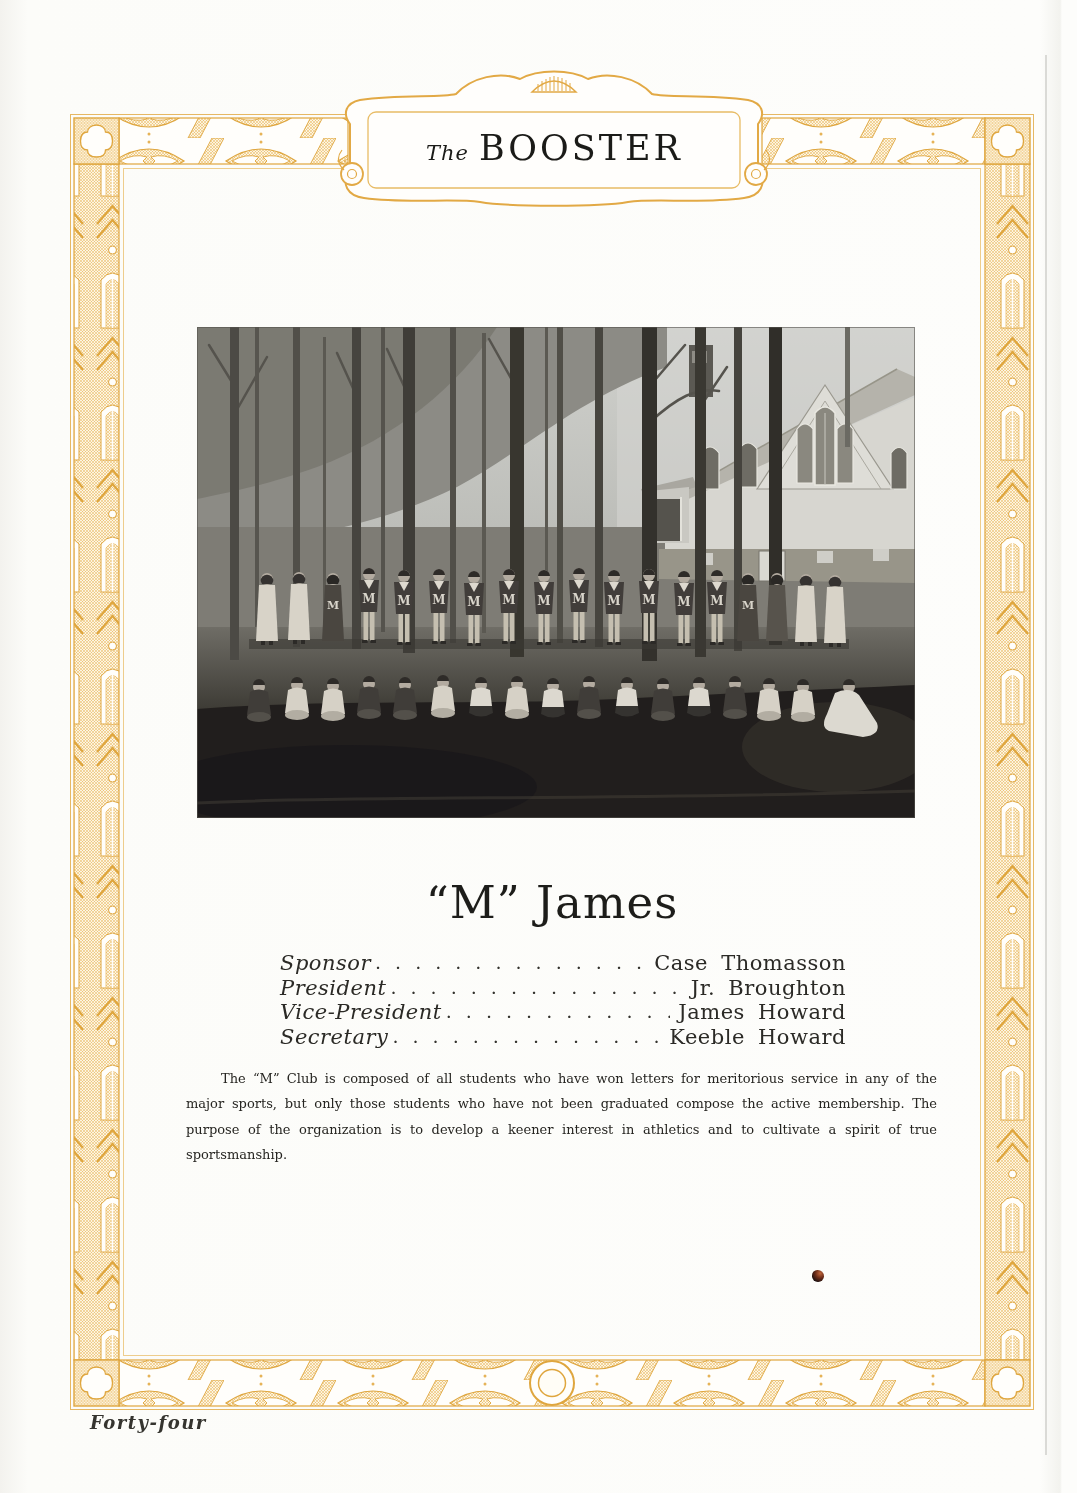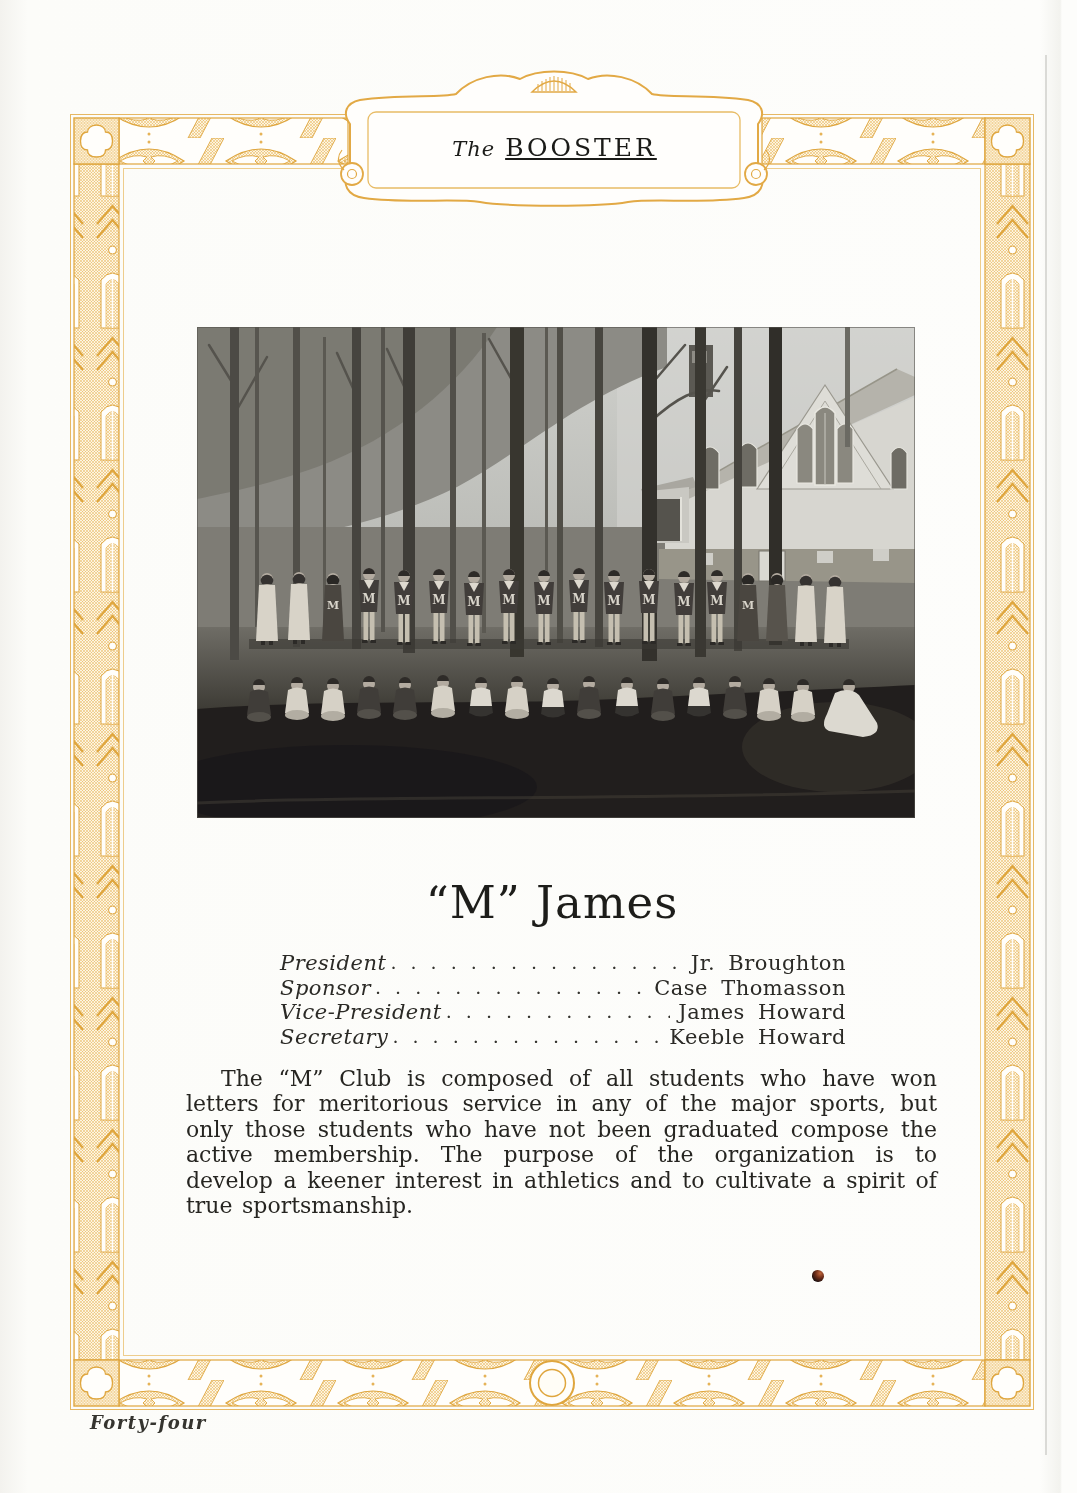--- a/index.html
+++ b/index.html
@@ -9,34 +9,34 @@
     font-family:"DejaVu Serif","Liberation Serif",serif;color:#23221e;
   }
   .abs{position:absolute;}
   svg{display:block;}
   
   .banner-text{
     left:337px;top:124px;width:435px;height:48px;line-height:48px;
     text-align:center;color:#1b1b18;white-space:nowrap;
   }
   .banner-text .t-it{font-style:italic;font-size:21px;letter-spacing:1px;}
-  .banner-text .t-caps{font-size:25px;letter-spacing:3px;margin-left:10px;text-decoration:underline;}
+  .banner-text .t-caps{font-size:35px;letter-spacing:3px;margin-left:10px;}
   
   .photo-wrap{left:197px;top:327px;width:718px;height:491px;}
   
   .club-title{left:90px;top:876px;width:924px;text-align:center;font-size:45px;color:#1d1d1a;letter-spacing:1px;}
   
   .officers{left:280px;top:951px;width:566px;font-size:21px;color:#2b2a26;}
   .officer-row{display:flex;align-items:baseline;height:24.6px;}
   .officer-role{font-style:italic;white-space:nowrap;letter-spacing:0.5px;}
   .officer-leader{flex:1;overflow:hidden;white-space:nowrap;margin:0 8px 0 4px;font-size:19px;letter-spacing:4px;color:#34332e;position:relative;top:-1px;}
   .officer-leader::before{content:". . . . . . . . . . . . . . . . . . . . . . . . . . . . . . . . . . . . . . . . . . . . . . . . . .";}
   .officer-name{white-space:nowrap;letter-spacing:0.5px;word-spacing:6px;}
   
-  .club-desc{left:186px;top:1066px;width:751px;font-size:22px;line-height:25.4px;
+  .club-desc{left:186px;top:1066px;width:751px;font-size:13px;line-height:25.4px;
     text-align:justify;text-indent:35px;color:#262521;word-spacing:2.5px;}
   
   .ink-blot{left:812px;top:1270px;width:12px;height:12px;border-radius:46% 54% 50% 50%;
     background:radial-gradient(circle at 68% 28%,#c0653a 0%,#6b2c18 40%,#1a1011 78%);}
   
   .page-number{left:90px;top:1412px;width:924px;text-align:left;font-style:italic;font-weight:bold;
     font-size:18px;letter-spacing:1.5px;color:#35342f;}
   
   .scan-edge{left:1045px;top:55px;width:2px;height:1400px;background:#c9c9c4;opacity:.65;}
 </style>
@@ -316,28 +316,28 @@
       <rect width="718" height="491" filter="url(#fw)" opacity="0.55"></rect>
       <rect width="718" height="262" filter="url(#fd)" opacity="0.35"></rect>
       <rect x="0.5" y="0.5" width="717" height="490" fill="none" stroke="#55544f" stroke-width="1" opacity="0.6"></rect>
     </svg>
   </div>
 
   <div class="abs club-title">“M” James</div>
 
   <div class="abs officers">
     <div class="officer-row">
+      <span class="officer-role">Sponsor</span>
+      <span class="officer-leader"></span>
+      <span class="officer-name">Case Thomasson</span>
+    </div>
+    <div class="officer-row">
       <span class="officer-role">President</span>
       <span class="officer-leader"></span>
       <span class="officer-name">Jr. Broughton</span>
-    </div>
-    <div class="officer-row">
-      <span class="officer-role">Sponsor</span>
-      <span class="officer-leader"></span>
-      <span class="officer-name">Case Thomasson</span>
     </div>
     <div class="officer-row">
       <span class="officer-role">Vice-President</span>
       <span class="officer-leader"></span>
       <span class="officer-name">James Howard</span>
     </div>
     <div class="officer-row">
       <span class="officer-role">Secretary</span>
       <span class="officer-leader"></span>
       <span class="officer-name">Keeble Howard</span>

